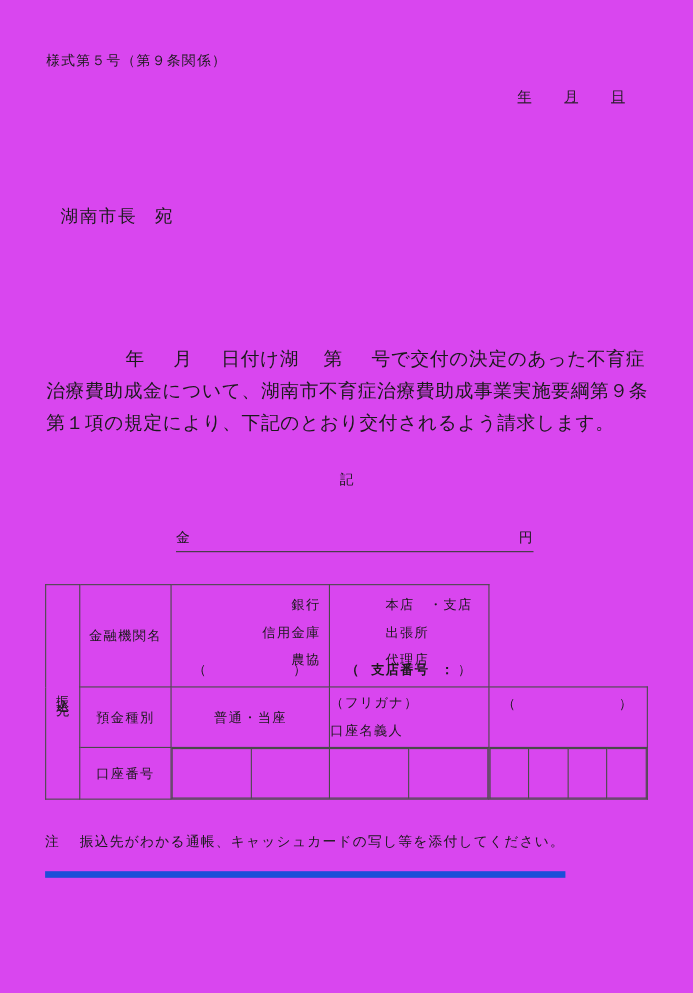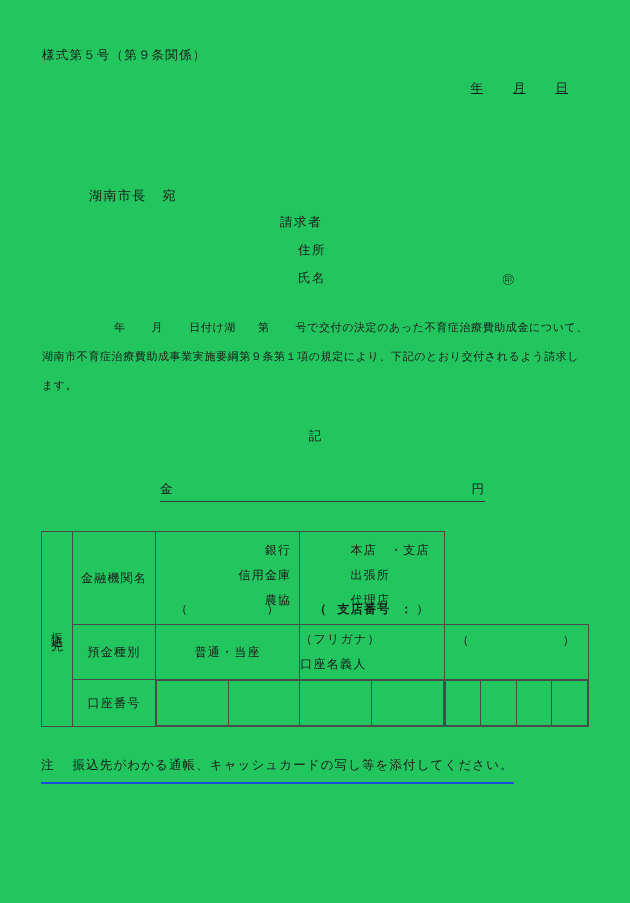--- a/index.html
+++ b/index.html
@@ -8,21 +8,21 @@
     background: #ffffff;
   }
   body {
     font-family: "DejaVu Serif", "Liberation Serif", serif;
     color: #1a1a1a;
   }
   .page {
     position: relative;
     width: 630px;
     height: 903px;
-    background: #22c55e;
+    background: #d946ef;
     overflow: hidden;
   }
 
   
   .form-number {
     position: absolute;
     left: 42px;
     top: 47px;
     font-size: 12.5px;
     letter-spacing: 1.2px;
@@ -48,24 +48,23 @@
     top: 131px;
     text-align: center;
     font-size: 13px;
     letter-spacing: 1.1px;
   }
 
   .addressee {
     position: absolute;
     left: 55px;
     top: 187px;
-    font-size: 13px;
+    font-size: 16px;
     letter-spacing: 1.4px;
     white-space: nowrap;
-    margin-left: 34px;
   }
   .addressee .sp {
     display: inline-block;
     width: 16px;
   }
 
   
   .claimant {
     position: absolute;
     left: 280px;
@@ -90,21 +89,21 @@
     font-size: 12.5px;
     letter-spacing: 0;
   }
 
   
   .body-text {
     position: absolute;
     left: 42px;
     top: 313px;
     width: 548px;
-    font-size: 11px;
+    font-size: 17px;
     line-height: 29px;
     letter-spacing: 0.6px;
   }
   .body-text .indent {
     display: inline-block;
     width: 72px;
   }
   .body-text .g {
     display: inline-block;
     width: 26px;
@@ -245,22 +244,22 @@
     height: 44px;
   }
 
   
   .footnote {
     position: absolute;
     left: 41px;
     top: 757px;
     font-size: 12.5px;
     letter-spacing: 1.1px;
-    border-bottom: 2px solid #1d4ed8;
-    padding-bottom: 8px;
+    border-bottom: 6px solid #1d4ed8;
+    padding-bottom: 18px;
     white-space: nowrap;
   }
   .footnote .sp {
     display: inline-block;
     width: 18px;
   }
 </style>
 </head>
 <body>
 
@@ -270,30 +269,20 @@
 
   <div class="date-line">
     <span>年</span><span class="gap"></span><span>月</span><span class="gap"></span><span>日</span>
   </div>
 
 
   <div class="addressee">
     <span>湖南市長</span><span class="sp"></span><span>宛</span>
   </div>
 
-  <div class="claimant">
-    <div class="claimant-title">請求者</div>
-    <div class="claimant-row">
-      <span>住所</span>
-    </div>
-    <div class="claimant-row">
-      <span>氏名</span>
-      <span class="seal">㊞</span>
-    </div>
-  </div>
 
   <div class="body-text">
     <span class="indent"></span><span>年</span><span class="g"></span><span>月</span><span class="g"></span><span>日付け湖</span><span class="g2"></span><span>第</span><span class="g"></span><span>号で交付の決定のあった不育症治療費助成金に</span><span>ついて、湖南市不育症治療費助成事業実施要綱第９条第１項の規定により、下記のとおり交</span><span>付されるよう請求します。</span>
   </div>
 
   <div class="ki">記</div>
 
   <div class="amount-line">
     <span>金</span>
     <span>円</span>

